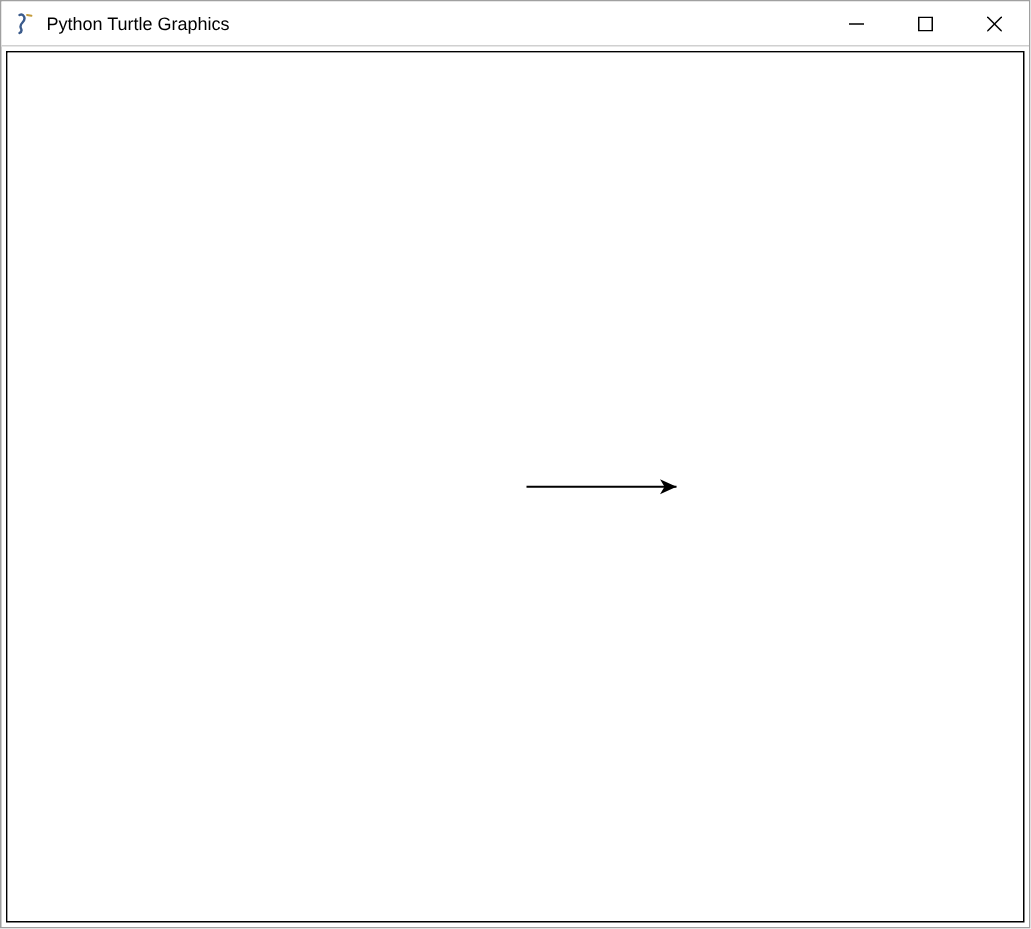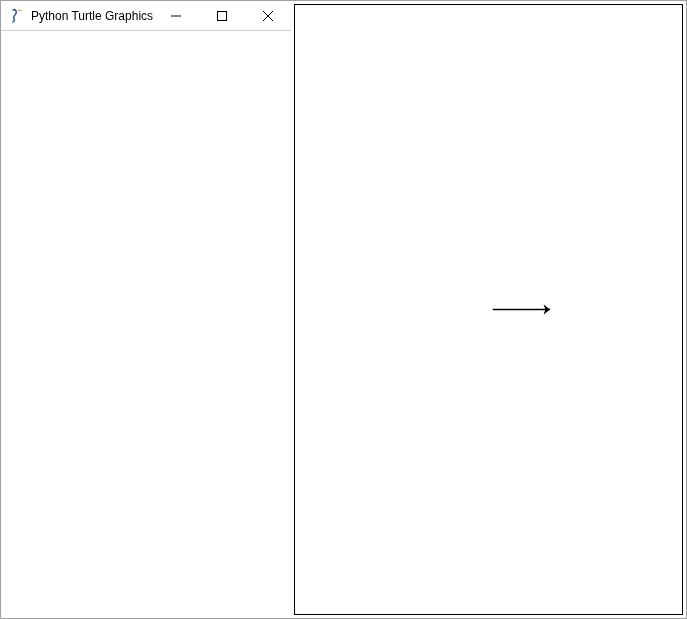--- a/index.html
+++ b/index.html
@@ -13,21 +13,21 @@
       width: 687px;
       height: 619px;
       overflow: hidden;
     }
     .window {
       width: 687px;
       height: 619px;
       background: #ffffff;
       border: 1px solid #a0a0a0;
       display: flex;
-      flex-direction: row;
+      flex-direction: column;
     }
     .titlebar {
       height: 30px;
       background: #ffffff;
       border-bottom: 1px solid #d0d0d0;
       display: flex;
       align-items: center;
       padding-left: 8px;
       position: relative;
     }

